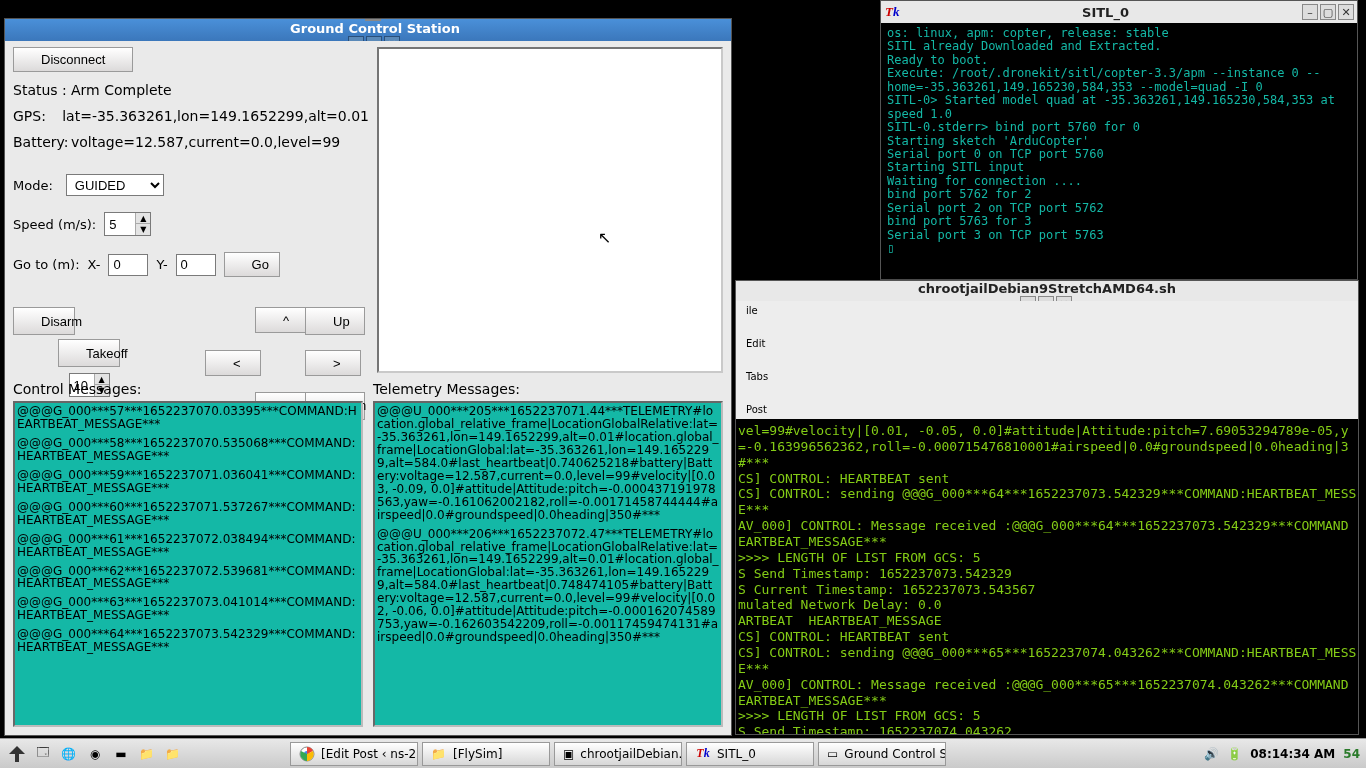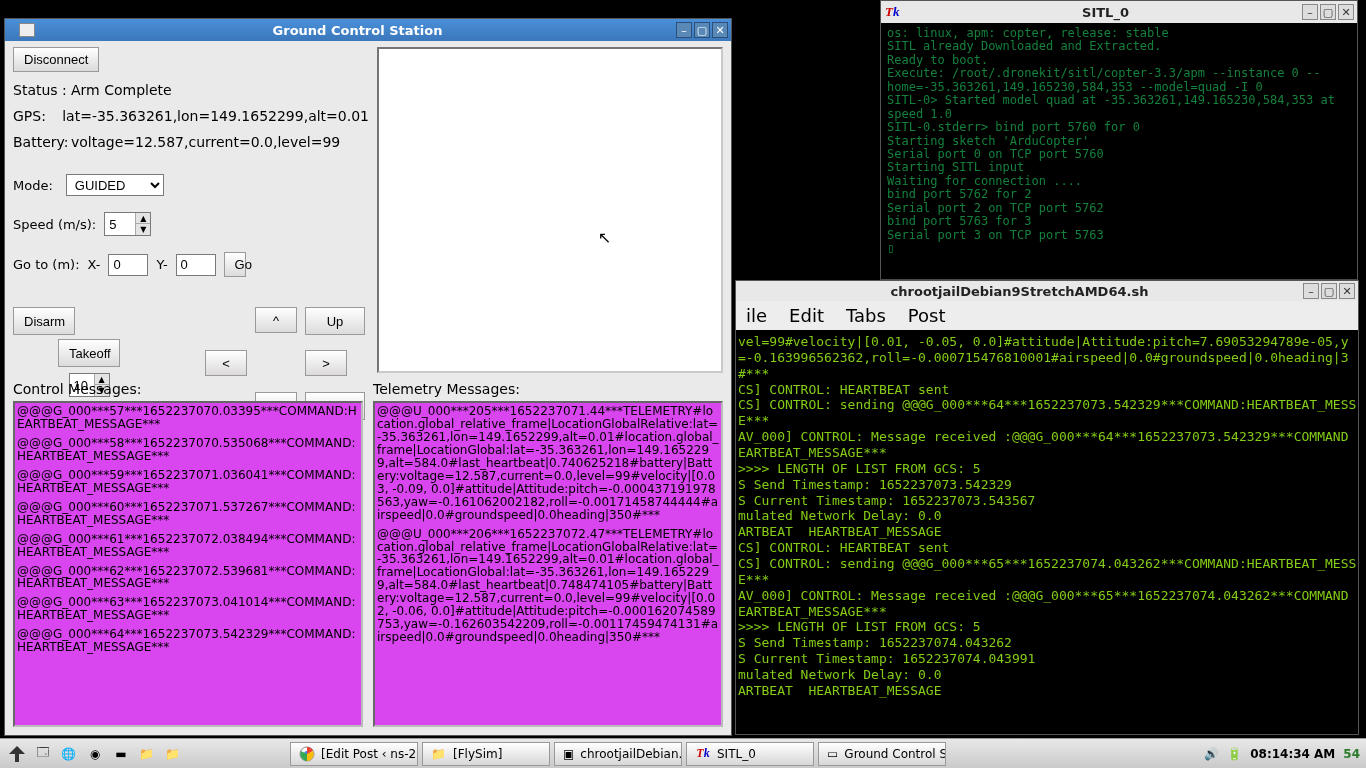--- a/index.html
+++ b/index.html
@@ -41,30 +41,31 @@
     background: #ddd !important;
     color: #333 !important;
   }
 
   
   #gcs { left: 4px; top: 18px; width: 728px; height: 718px; }
   #gcs .titlebar {
     background: linear-gradient(to bottom,#4a90d9,#3b77bb);
     color: #fff;
     padding-left: 14px;
+    flex-direction: column;
   }
   #gcs .titlebar .appicon {
     width: 16px; height: 14px; background:#eee; border:1px solid #888; margin-right:4px;
   }
   .gcs-body { flex:1; background:#eaeaea; padding:6px 8px 8px 8px; display:flex; flex-direction:column; }
   .gcs-top { display:flex; gap:8px; height: 326px;}
   .gcs-left { width: 356px; display:flex; flex-direction:column; }
   .btn {
     background: linear-gradient(to bottom,#fff,#dcdada);
-    border:1px solid #9a9a9a; padding:4px 10px; font-size:13px;
+    border:1px solid #9a9a9a; padding:4px 27px; font-size:13px;
     cursor:pointer;
   }
   .status-row { display:flex; margin-top:10px; font-size:14px; }
   .status-row .lab { width:58px; }
   .mode-row { display:flex; align-items:center; margin-top:24px; gap:13px;}
   select, input[type=text] {
     background:#fff; border:1px solid #7a7a7a; font-size:13px; padding:2px 4px;
   }
   select { width:98px; height:22px;}
   .row2 { display:flex; align-items:center; gap:8px; margin-top:16px;}
@@ -80,39 +81,39 @@
   .btn-sm{ width:62px; height:28px;}
 
   .map {
     flex:1; background:#fff; border:2px inset #c9c9c9;
   }
 
   .msgs { display:flex; gap:10px; margin-top:8px; flex:1; min-height:0;}
   .msg-col { flex:1; display:flex; flex-direction:column; min-width:0;}
   .msg-col .hdr { font-size:14px; margin-bottom:4px;}
   .listbox {
-    flex:1; background:#d946ef; border:2px inset #bbb;
+    flex:1; background:#14b8a6; border:2px inset #bbb;
     font-size:12px; overflow-y:scroll; padding:2px;
     line-height:1.08; word-break:break-all;
   }
   .listbox div { margin-bottom:6px;}
 
   
   #sitl { left:880px; top:0; width:478px; height:280px; }
   #sitl .titlebar { background:#e8e8e8; color:#222; height:22px; padding-left:4px;}
   #sitl .titlebar .appicon{width:18px;height:16px;margin-right:6px; display:flex;}
   #sitl .term {
-    flex:1; background:#000; color:#15803d; font-family:"DejaVu Sans Mono",monospace;
+    flex:1; background:#000; color:#14b8a6; font-family:"DejaVu Sans Mono",monospace;
     font-size:12px; padding:4px 6px; white-space:pre-wrap; line-height:1.12; overflow:hidden;
   }
 
   
   #chroot { left:735px; top:280px; width:624px; height:455px;}
-  #chroot .titlebar { background:#e8e8e8; color:#222; height:20px;}
-  #chroot .menubar { background:#ededed; display:flex; gap:22px; padding:4px 10px; font-size:18px;}
+  #chroot .titlebar { background:#e8e8e8; color:#222; height:20px;flex-direction:column;}
+  #chroot .menubar { background:#ededed; display:flex; gap:22px; padding:4px 10px; font-size:10px;flex-direction:column;}
   #chroot .term {
     flex:1; background:#000; color:#84cc16; font-family:"DejaVu Sans Mono",monospace;
     font-size:13px; padding:4px 2px; white-space:pre; line-height:1.22; overflow:hidden;
   }
 
   
   #taskbar {
     position:absolute; bottom:0; left:0; right:0; height:30px;
     background:linear-gradient(to bottom,#e8e8e8,#cacaca);
     border-top:1px solid #999; display:flex; align-items:center;

